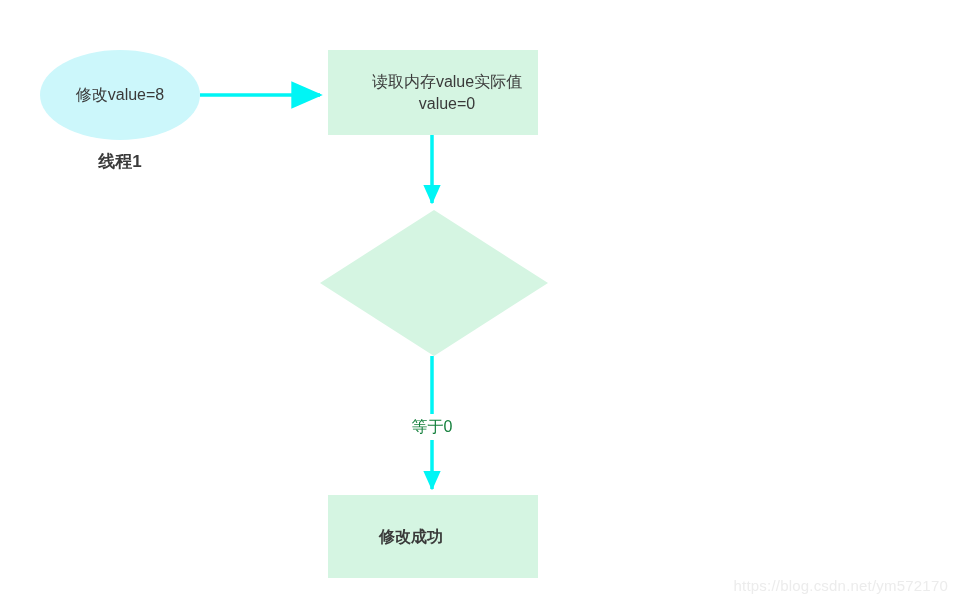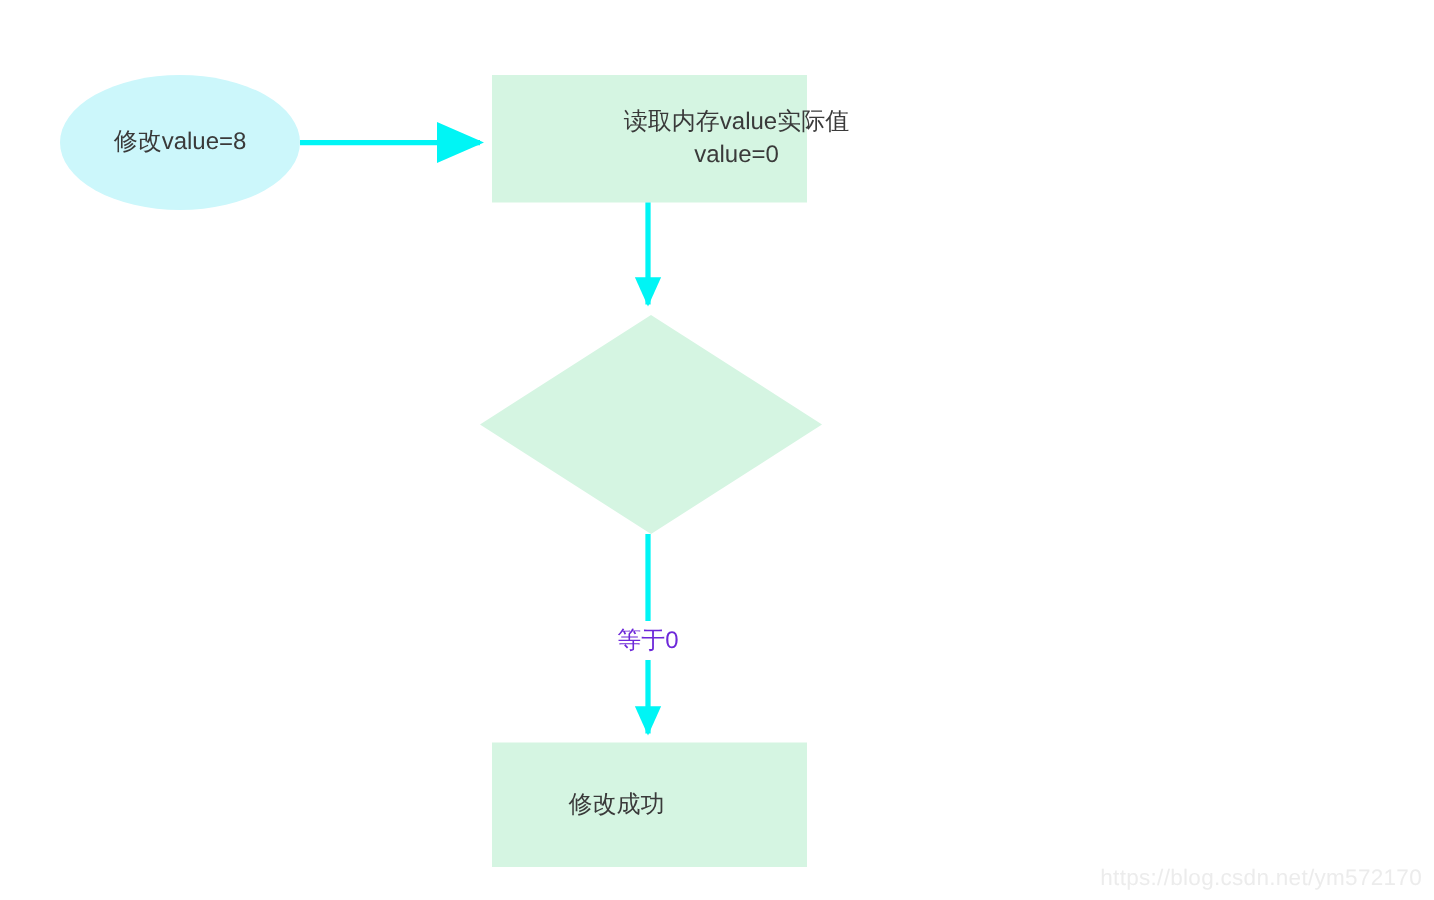--- a/index.html
+++ b/index.html
@@ -46,35 +46,35 @@
     top: 50px;
     width: 160px;
     height: 90px;
   }
   
   #read-box-label {
     left: 328px;
     top: 50px;
     width: 238px;
     height: 85px;
-    margin-left: 44px;
   }
   
   #decision-label {
     left: 320px;
     top: 250px;
     width: 228px;
     height: 66px;
   }
   
   #success-box-label {
     left: 328px;
     top: 495px;
     width: 166px;
     height: 83px;
+    font-weight: bold;
   }
   
   #thread-caption {
     position: absolute;
     left: 40px;
     top: 150px;
     width: 160px;
     text-align: center;
     font-size: 17px;
     font-weight: bold;
@@ -84,21 +84,21 @@
   #edge-label-equal {
     position: absolute;
     left: 398px;
     top: 414px;
     width: 68px;
     height: 26px;
     display: flex;
     align-items: center;
     justify-content: center;
     background: #ffffff;
-    color: #6d28d9;
+    color: #15803d;
     font-size: 16px;
   }
   
   #watermark {
     position: absolute;
     right: 8px;
     bottom: 6px;
     color: #ececec;
     font-size: 15px;
     letter-spacing: 0.2px;
@@ -136,18 +136,19 @@
   </svg>
 
   <div class="node-text" id="ellipse-label">修改value=8</div>
 
   <div class="node-text" id="read-box-label">读取内存value实际值
 value=0</div>
 
 
   <div class="node-text" id="success-box-label">修改成功</div>
 
+  <div id="thread-caption">线程1</div>
 
   <div id="edge-label-equal">等于0</div>
 
   <div id="watermark">https://blog.csdn.net/ym572170</div>
 
 </div>
 
 </body></html>

